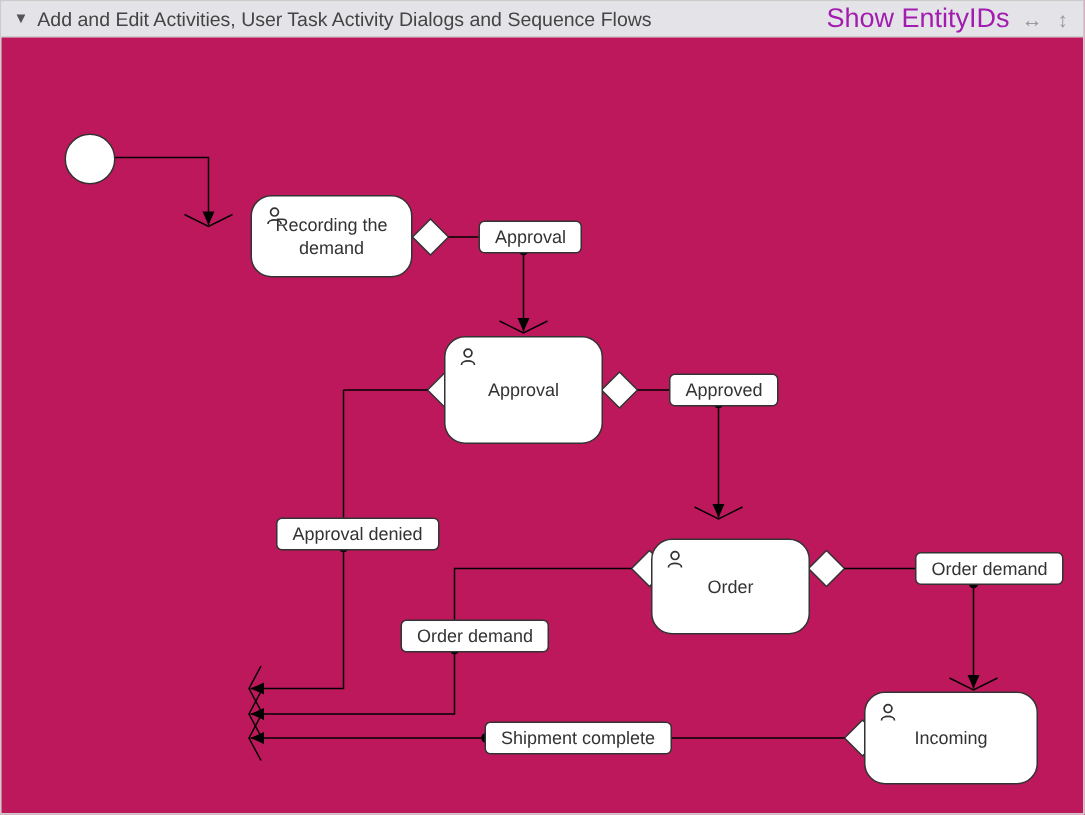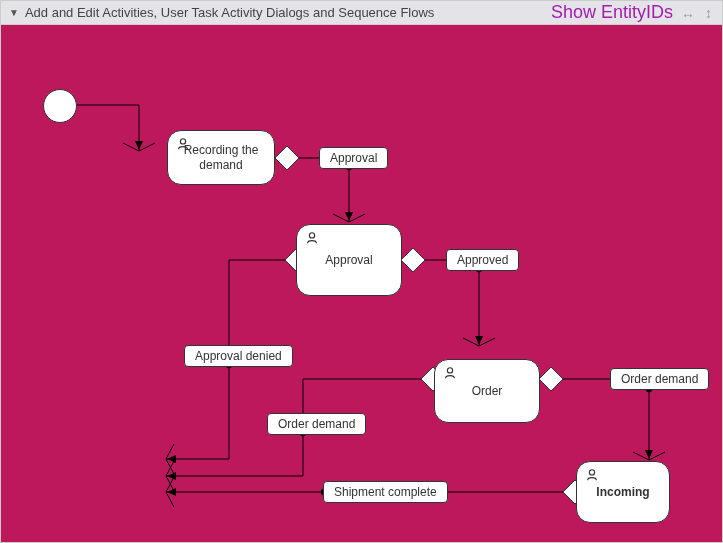--- a/index.html
+++ b/index.html
@@ -189,21 +189,21 @@
       <span class="label">Approval</span>
     </div>
 
     <div class="node" style="left:433px; top:322px; width:106px; height:64px;margin-top:12px;">
       <svg class="icon" width="14" height="14">
           <use href="#user-icon"></use>
         </svg>
       <span class="label">Order</span>
     </div>
 
-    <div class="node" style="left:575px; top:436px; width:94px; height:62px;font-weight:bold;">
+    <div class="node" style="left:575px; top:436px; width:116px; height:62px;">
       <svg class="icon" width="14" height="14">
           <use href="#user-icon"></use>
         </svg>
       <span class="label">Incoming</span>
     </div>
 
 
     <div class="edge-label" style="left:318px; top:122px;">Approval</div>
     <div class="edge-label" style="left:445px; top:224px;">Approved</div>
     <div class="edge-label" style="left:183px; top:320px;">Approval denied</div>

